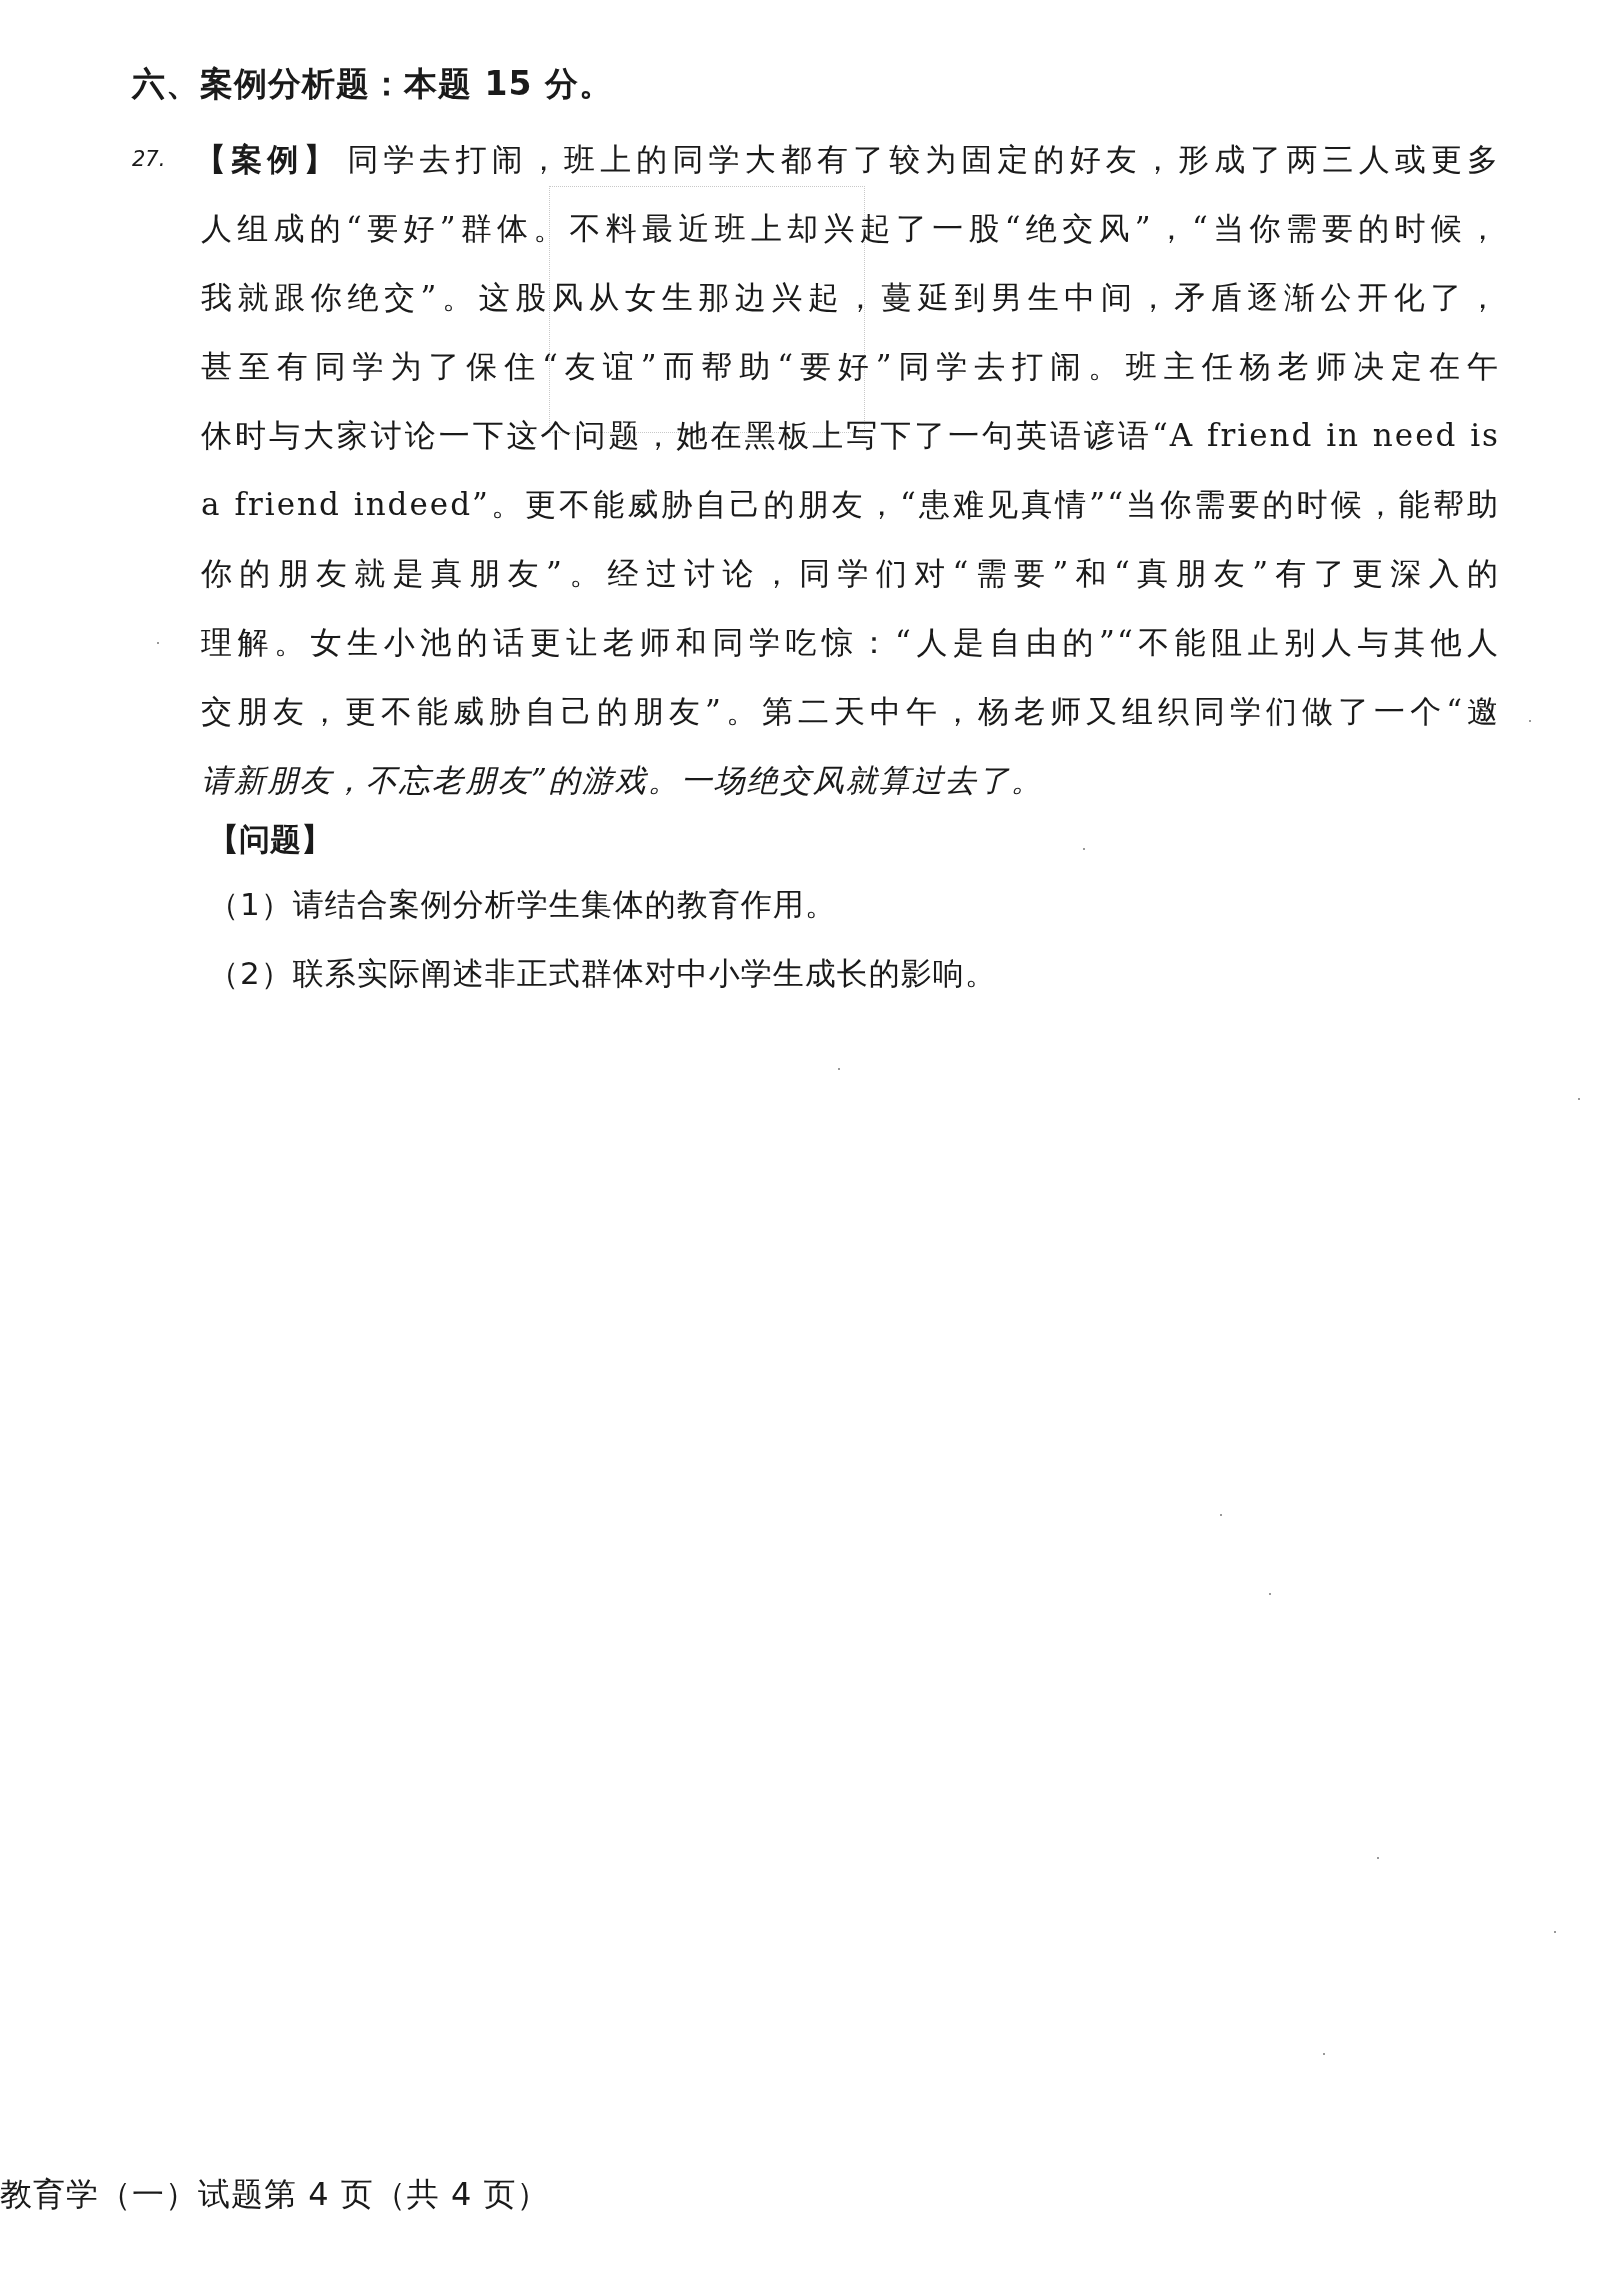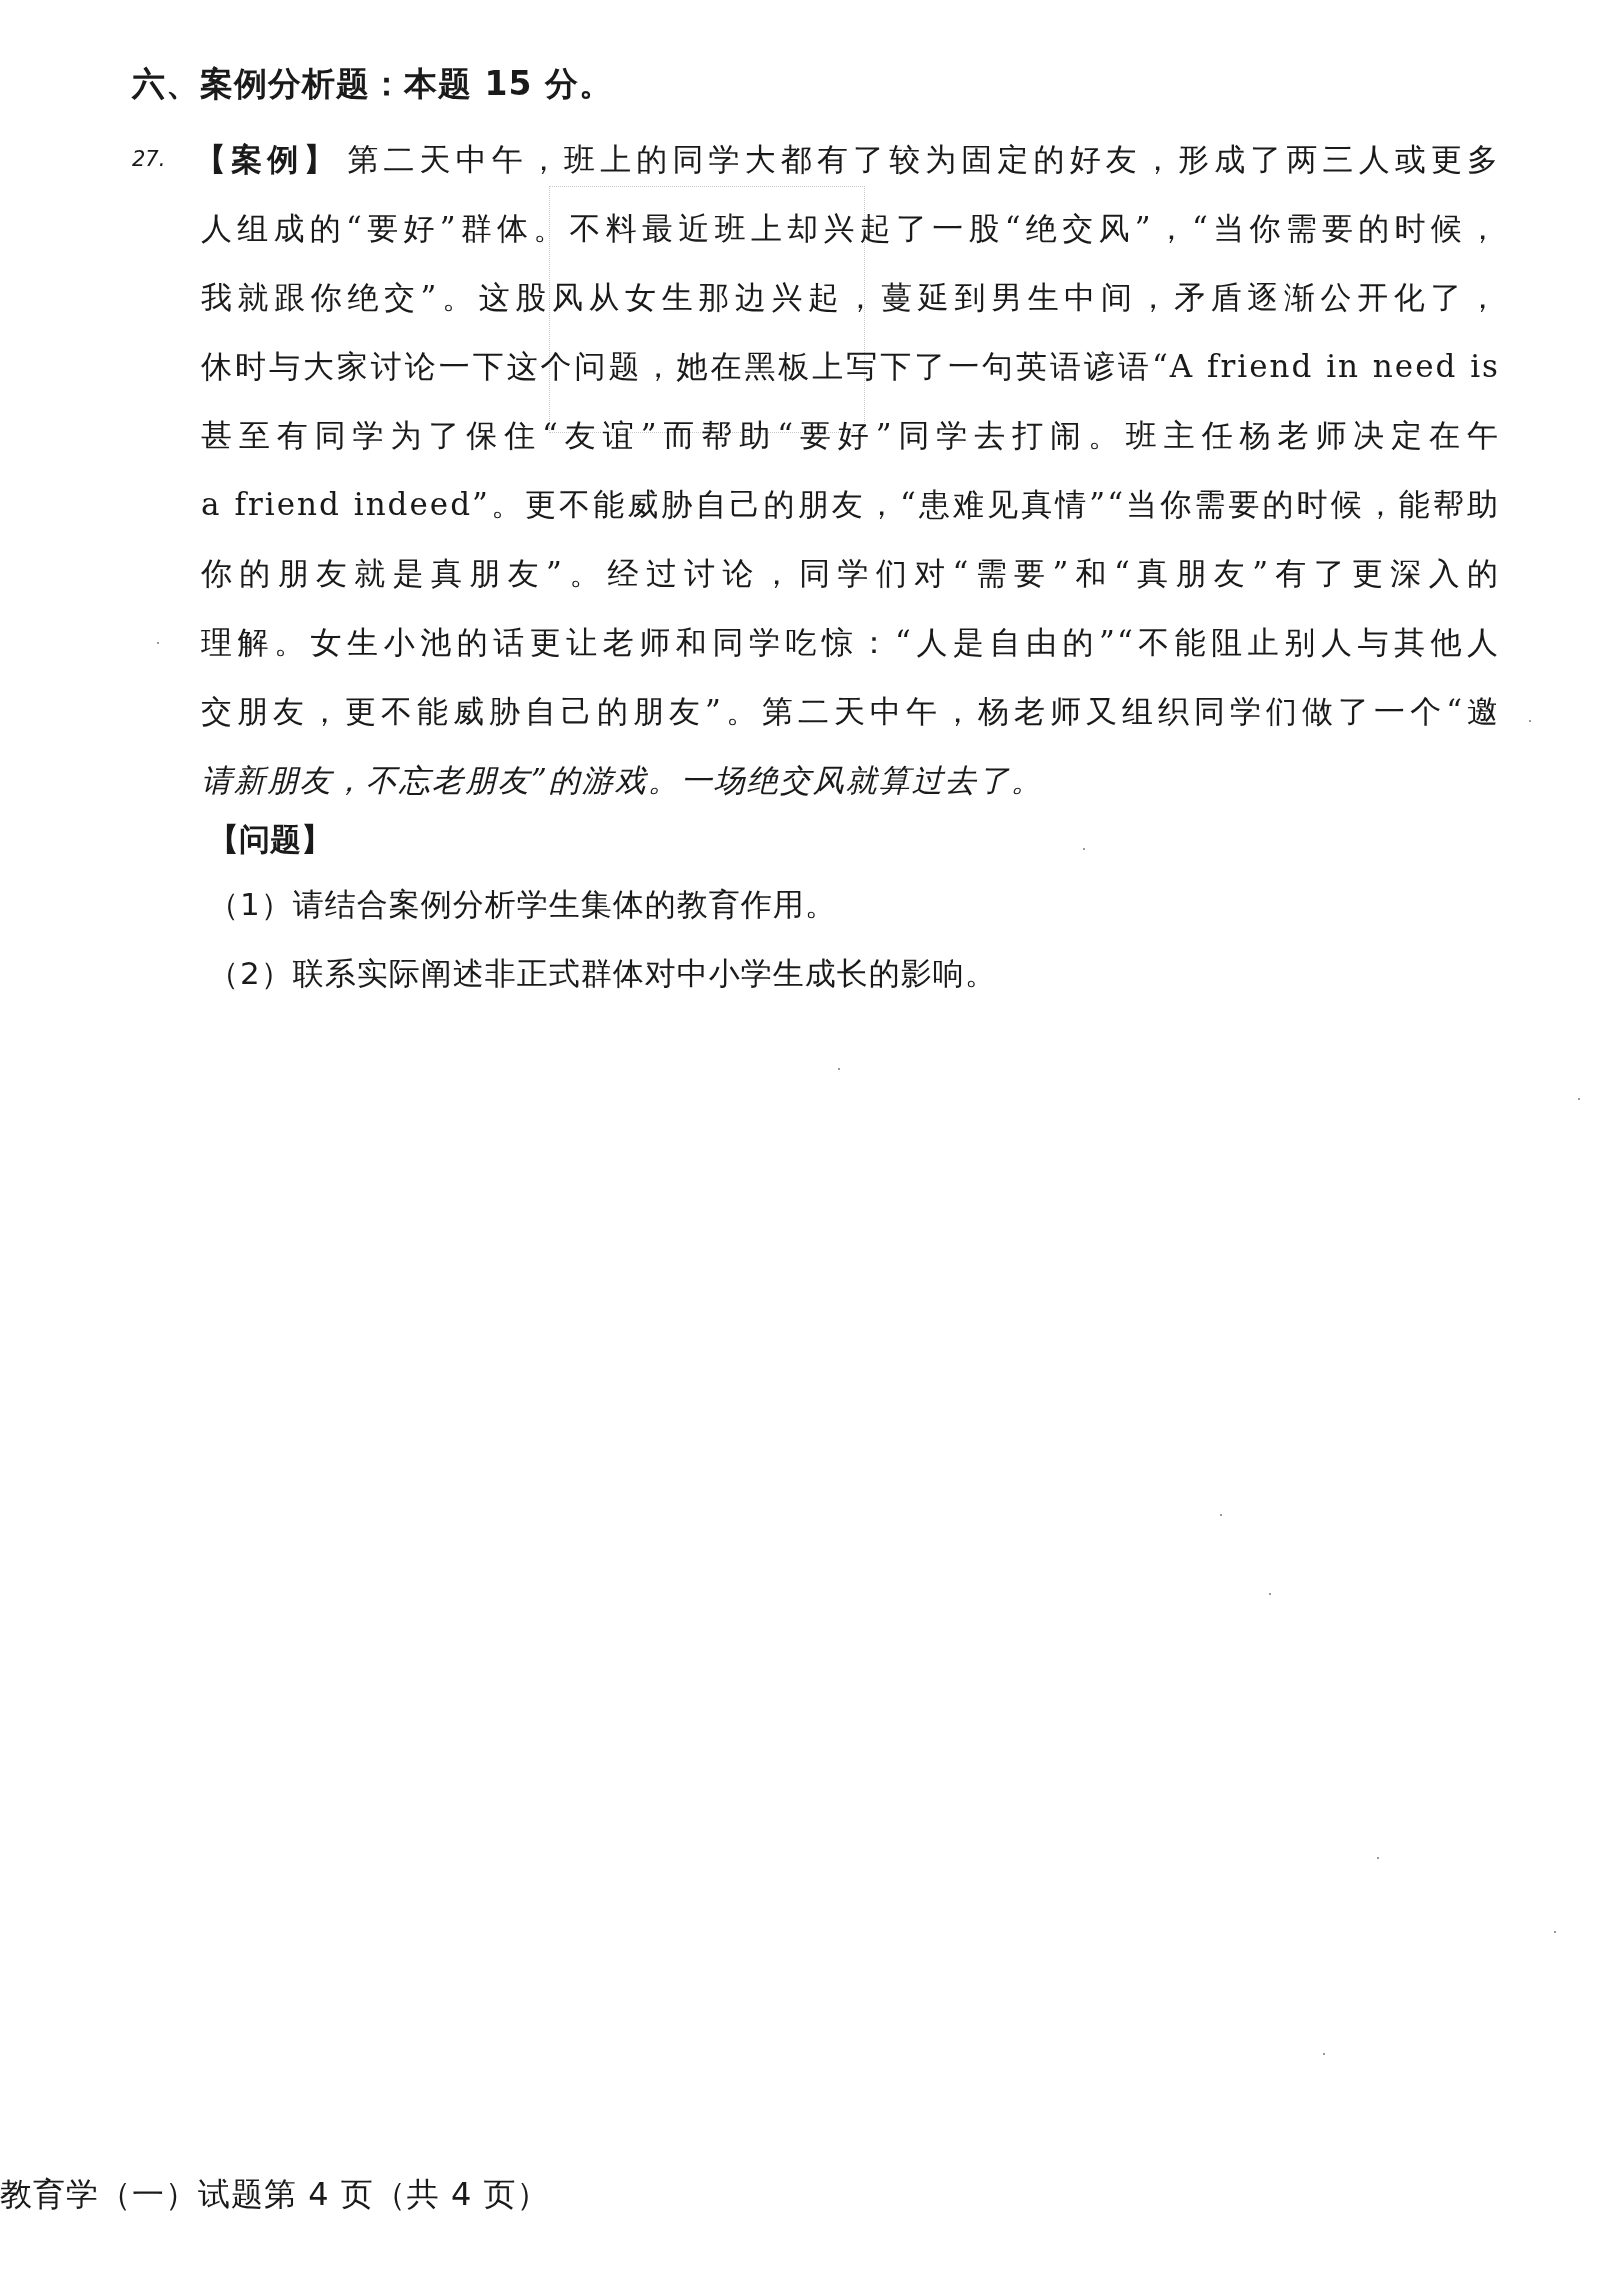--- a/index.html
+++ b/index.html
@@ -123,25 +123,25 @@
 
 <div class="page">
 
   <div class="fold-mark"></div>
 
   <div class="section-heading">六、案例分析题：本题 15 分。</div>
 
   <div class="question-block">
     <span class="q-number">27.</span>
     <div class="case-body">
-      <span class="body-line"><span class="case-tag">【案例】</span><span>第二天中午，班上的同学大都有了较为固定的好友，形成了两三人或更多</span></span>
+      <span class="body-line"><span class="case-tag">【案例】</span><span>同学去打闹，班上的同学大都有了较为固定的好友，形成了两三人或更多</span></span>
       <span class="body-line">人组成的“要好”群体。不料最近班上却兴起了一股“绝交风”，“当你需要的时候，</span>
       <span class="body-line">我就跟你绝交”。这股风从女生那边兴起，蔓延到男生中间，矛盾逐渐公开化了，</span>
+      <span class="body-line">甚至有同学为了保住“友谊”而帮助“要好”同学去打闹。班主任杨老师决定在午</span>
       <span class="body-line">休时与大家讨论一下这个问题，她在黑板上写下了一句英语谚语“A friend in need is</span>
-      <span class="body-line">甚至有同学为了保住“友谊”而帮助“要好”同学去打闹。班主任杨老师决定在午</span>
       <span class="body-line">a friend indeed”。更不能威胁自己的朋友，“患难见真情”“当你需要的时候，能帮助</span>
       <span class="body-line">你的朋友就是真朋友”。经过讨论，同学们对“需要”和“真朋友”有了更深入的</span>
       <span class="body-line">理解。女生小池的话更让老师和同学吃惊：“人是自由的”“不能阻止别人与其他人</span>
       <span class="body-line">交朋友，更不能威胁自己的朋友”。第二天中午，杨老师又组织同学们做了一个“邀</span>
       <span class="body-line last">请新朋友，不忘老朋友”的游戏。一场绝交风就算过去了。</span>
     </div>
   </div>
 
   <div class="sub-heading">【问题】</div>
   <div class="sub-question q1">（1）请结合案例分析学生集体的教育作用。</div>

